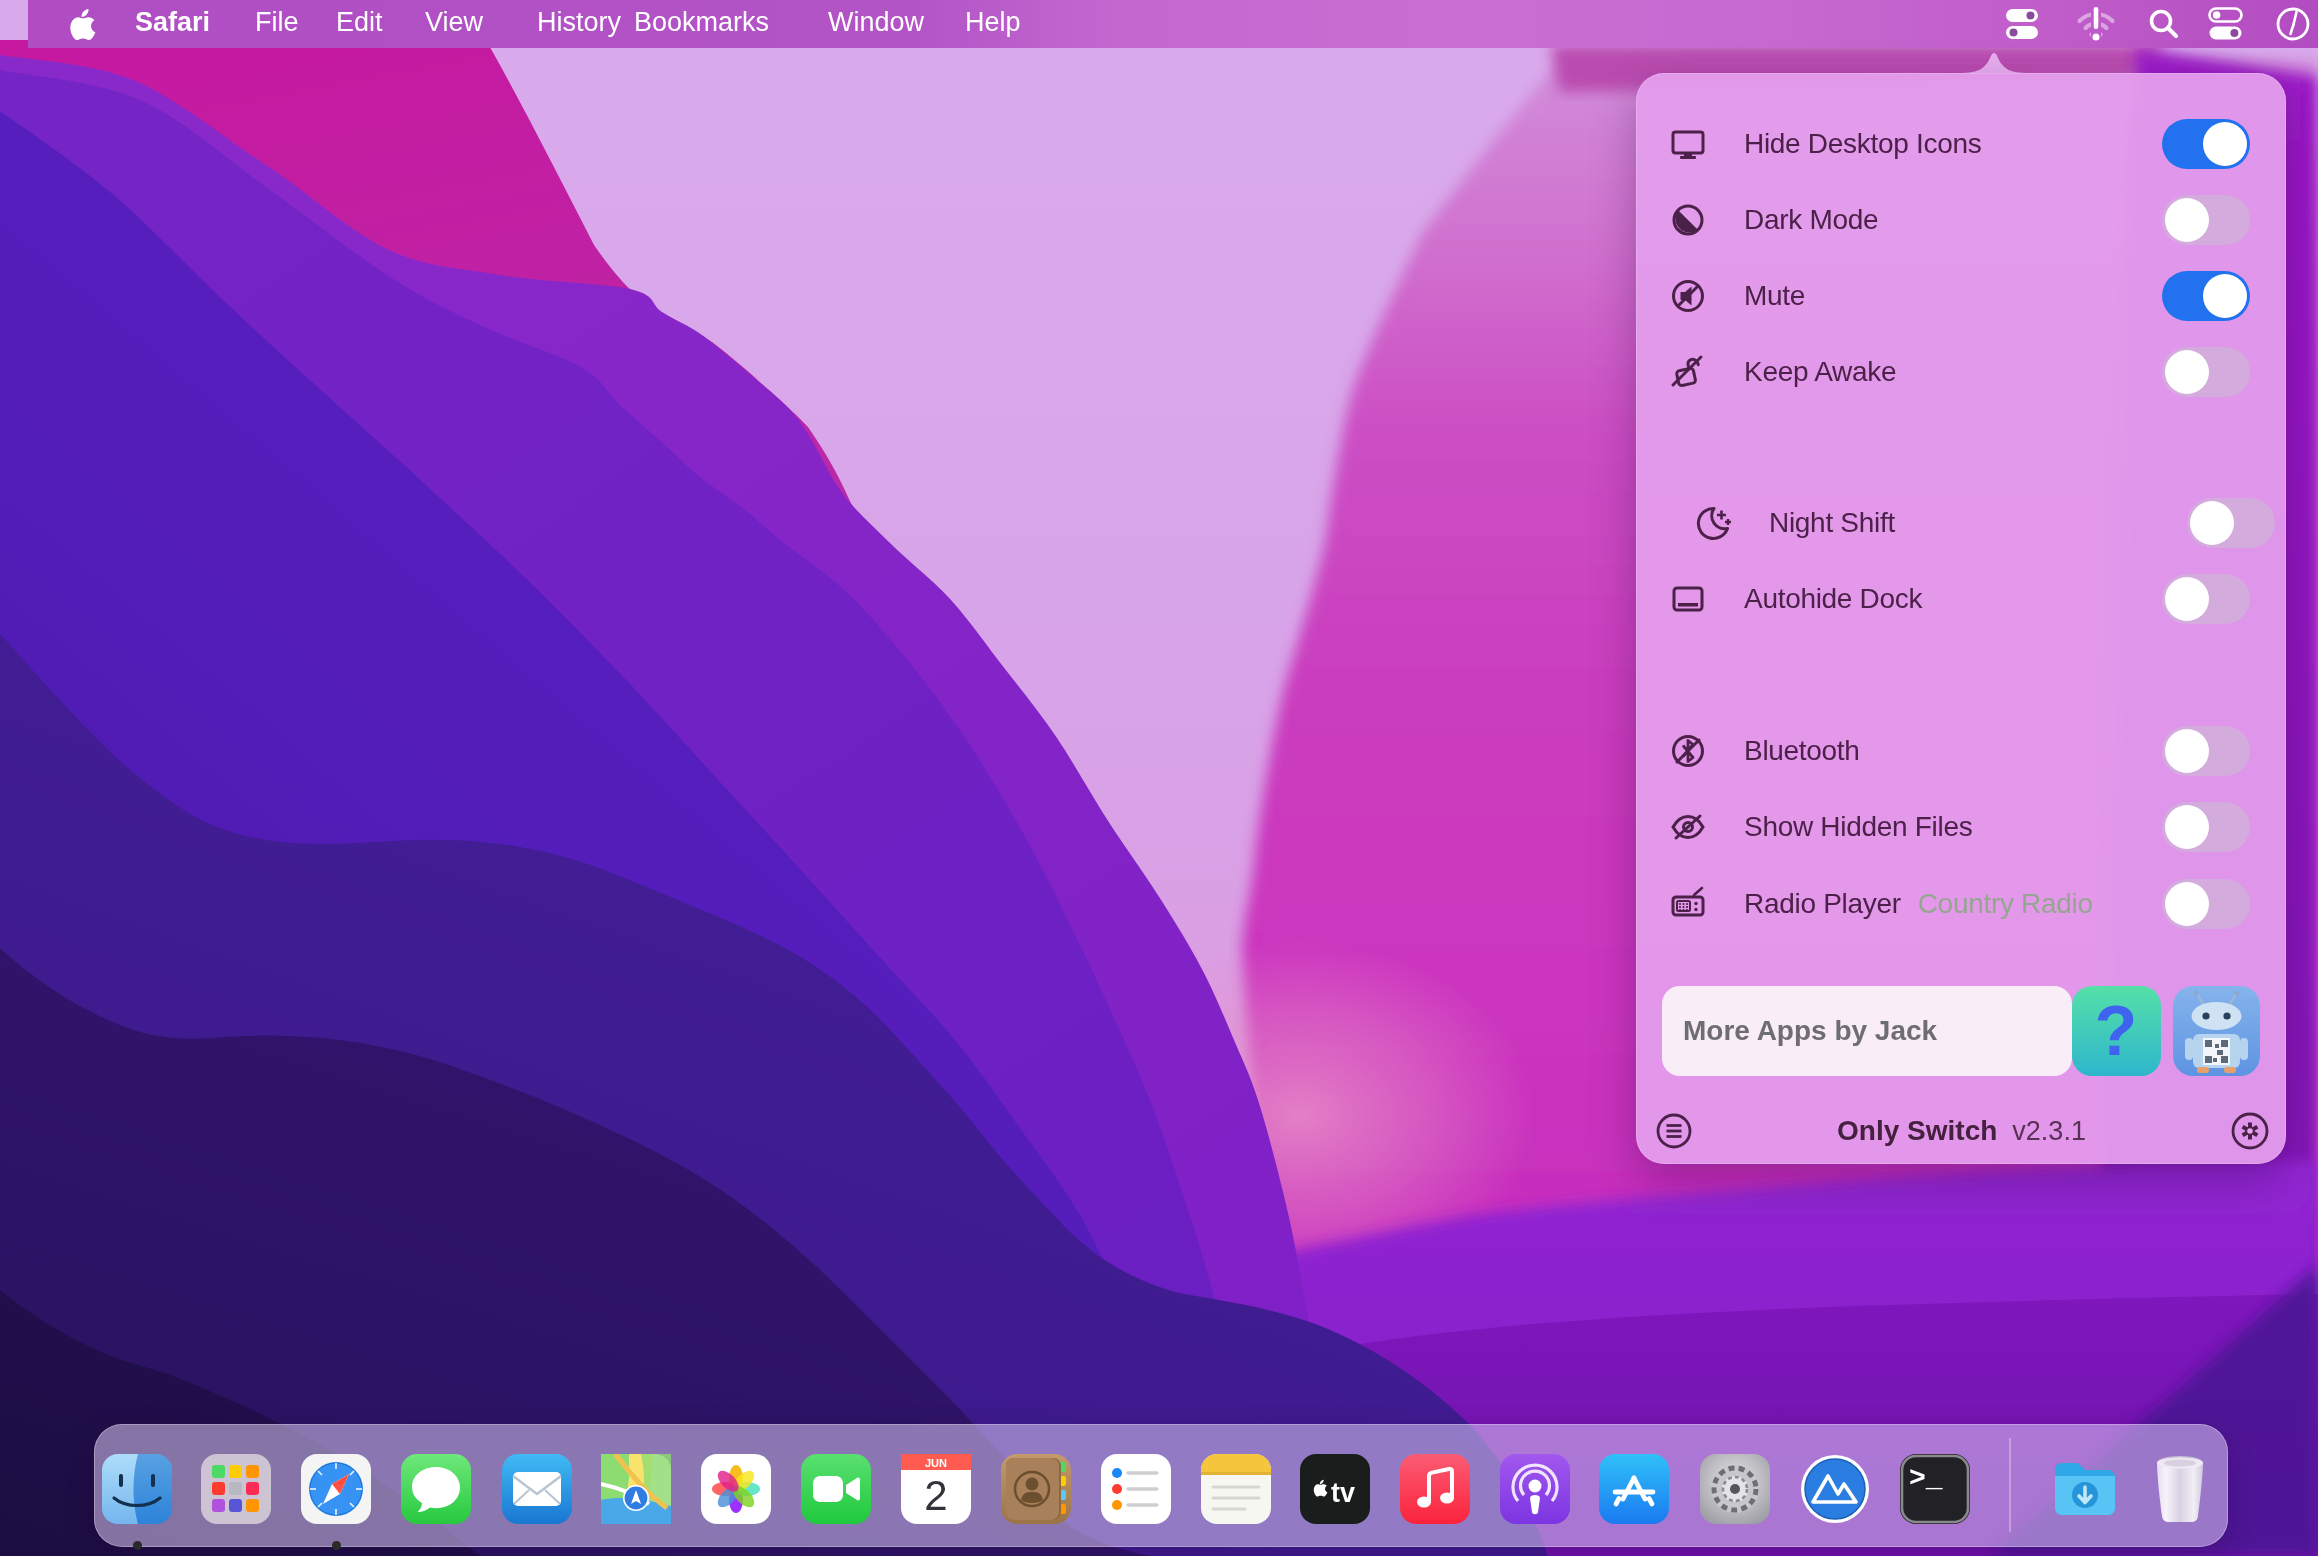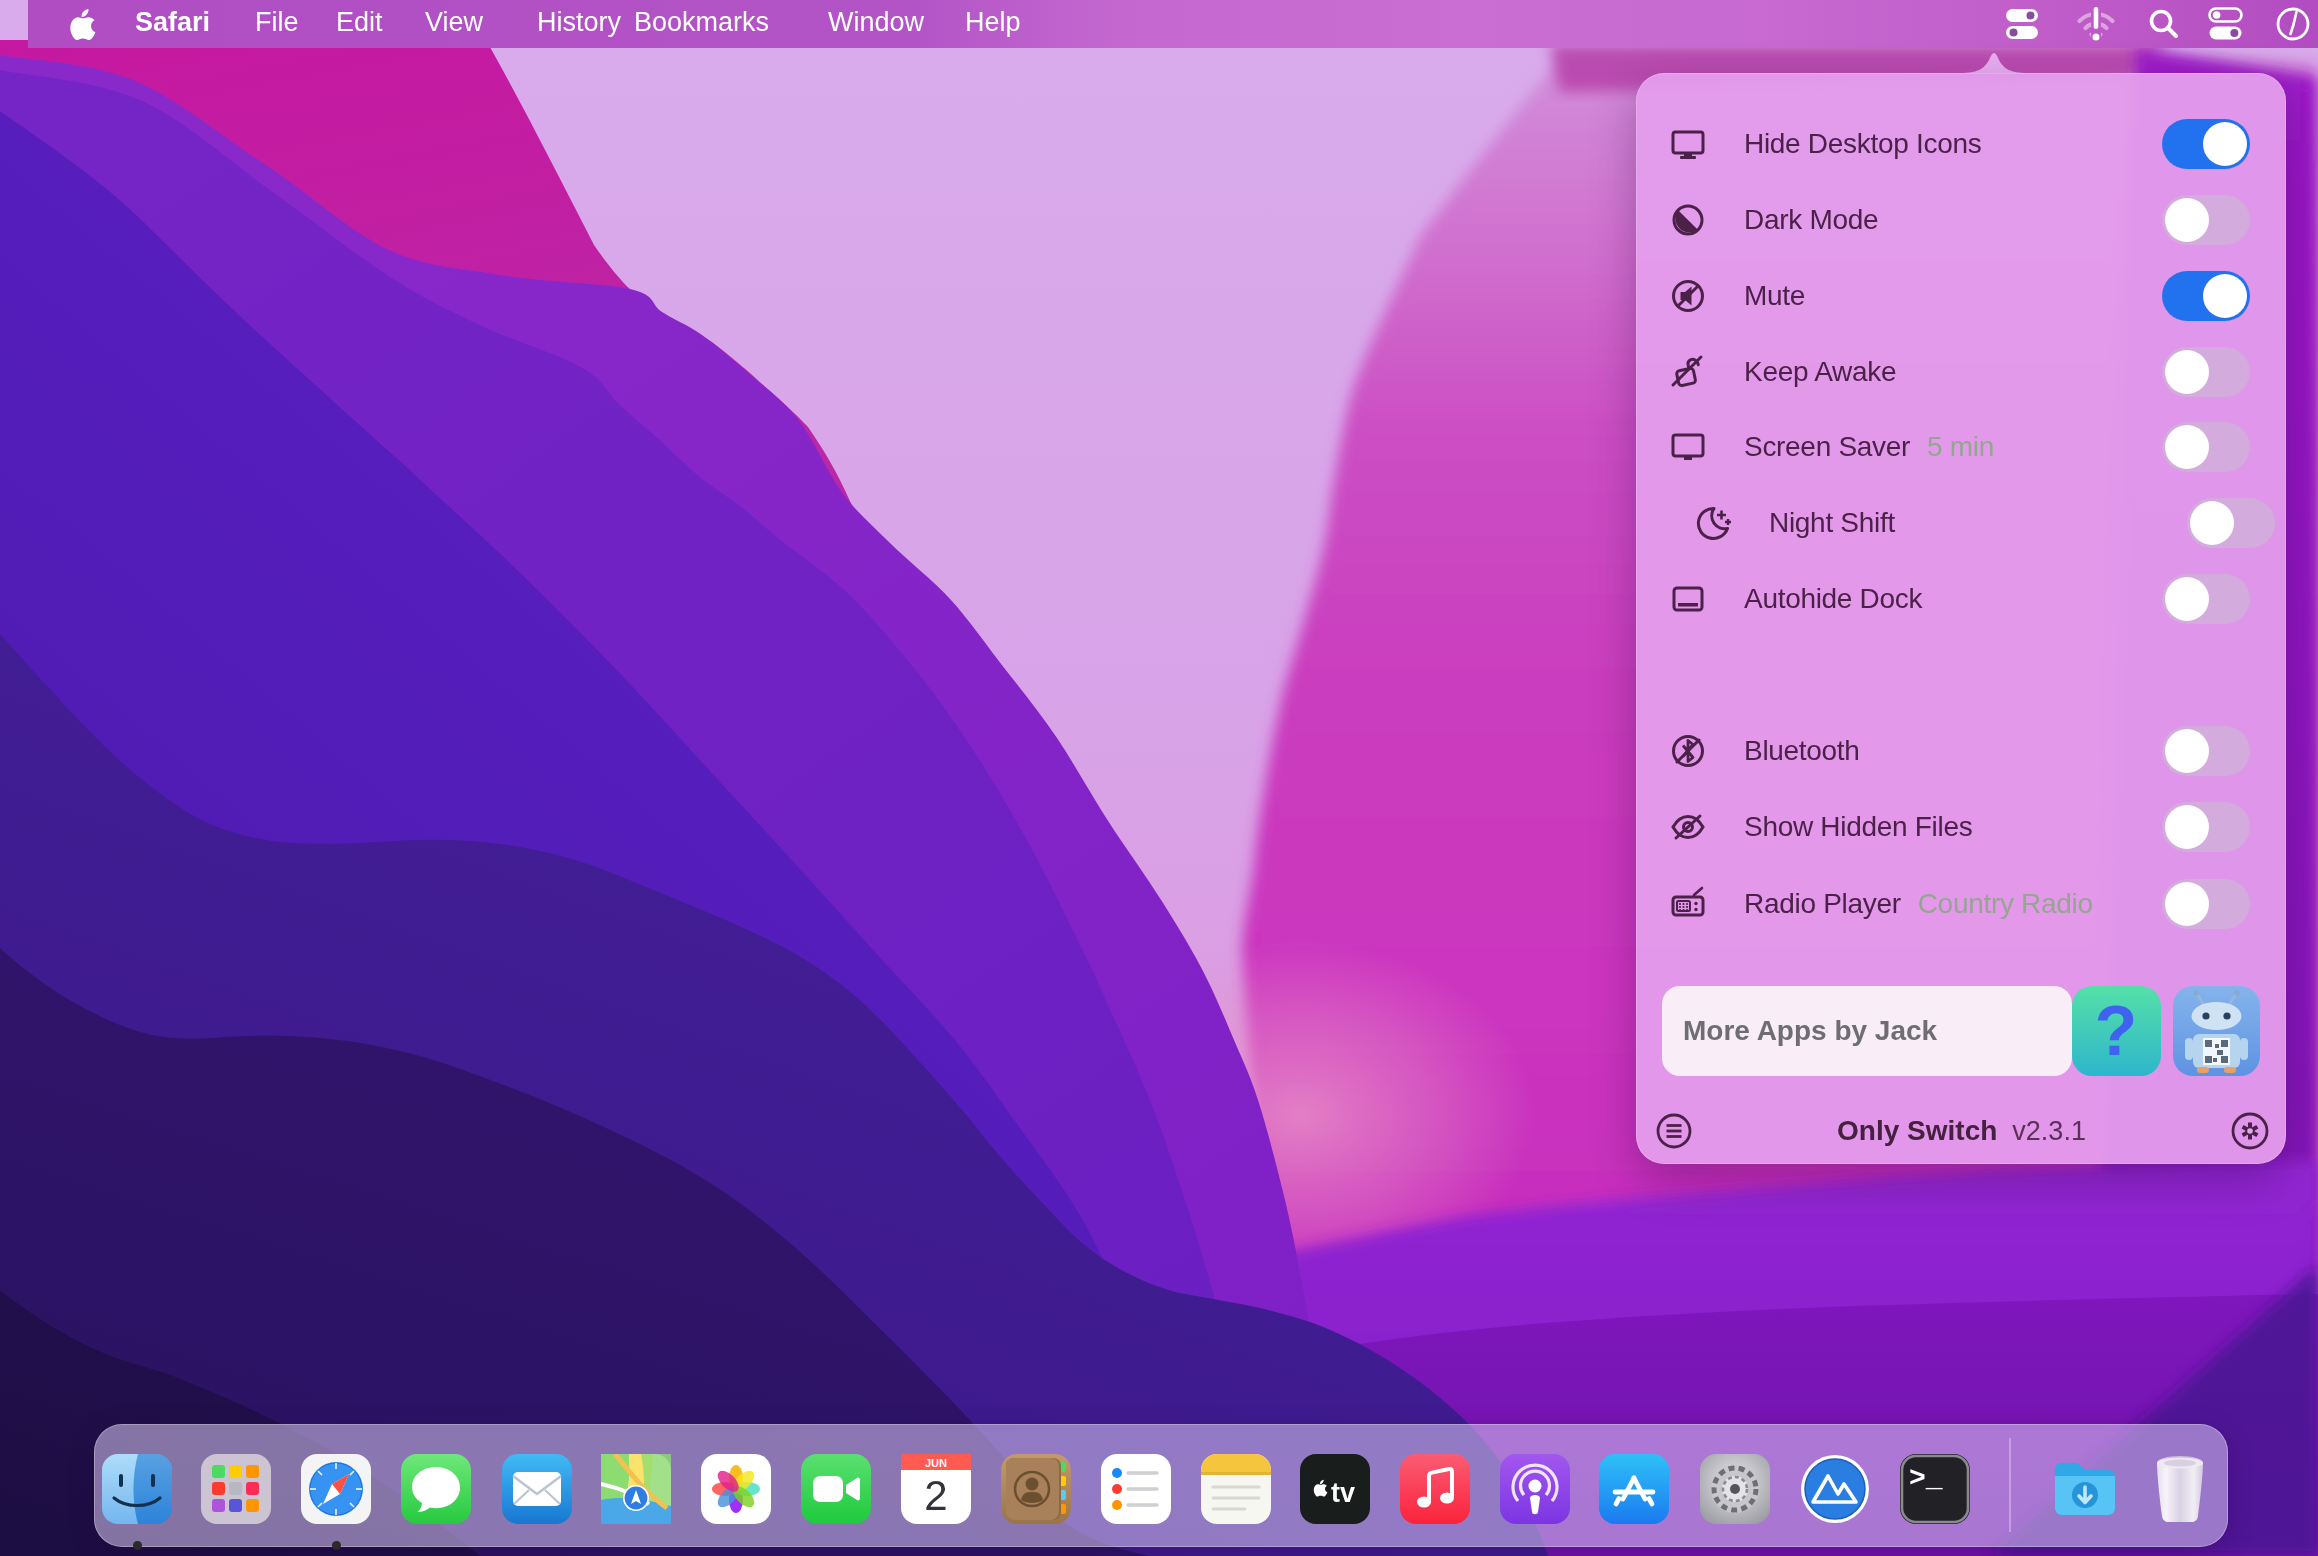--- a/index.html
+++ b/index.html
@@ -225,33 +225,20 @@
             <path d="M22,17 L22,13 C22,8.5 28,7 30.5,10.5 C31.5,12 32,13.5 32,15" fill="none" stroke="#4c2149" stroke-width="3" stroke-linecap="round"></path>
           </g>
           <line x1="5" y1="33" x2="33" y2="5" stroke="#4c2149" stroke-width="3" stroke-linecap="round"></line>
         </svg>
       </div>
  <div class="rlab">Keep Awake</div>
  <div class="tog off">
         <div class="knob"></div>
       </div>
 </div>
-<div class="row" style="top:336px;">
- <div class="ric">
-        <svg width="40" height="40" viewBox="0 0 40 40">
-          <rect x="5" y="8" width="30" height="21" rx="2.5" fill="none" stroke="#4c2149" stroke-width="3"></rect>
-          <rect x="16" y="29" width="8" height="4" fill="#4c2149"></rect>
-        </svg>
-      </div>
- <div class="rlab">Screen Saver</div>
- <div class="rval">5 min</div>
- <div class="tog off">
-        <div class="knob"></div>
-      </div>
-</div>
 <div class="row" style="top:412px;margin-left:25px;">
  <div class="ric">
         <svg width="40" height="40" viewBox="0 0 40 40">
           <path d="M21,5.5 A15,15 0 1 0 34.5,25.5 A13,13 0 0 1 21,5.5 Z" fill="none" stroke="#4c2149" stroke-width="3" stroke-linejoin="round"></path>
           <path d="M28.5,7.5 L28.5,16.5 M24,12 L33,12" stroke="#4c2149" stroke-width="2.6"></path>
           <path d="M35,16 L35,22 M32,19 L38,19" stroke="#4c2149" stroke-width="2.4"></path>
         </svg>
       </div>
  <div class="rlab">Night Shift</div>
  <div class="tog off">

